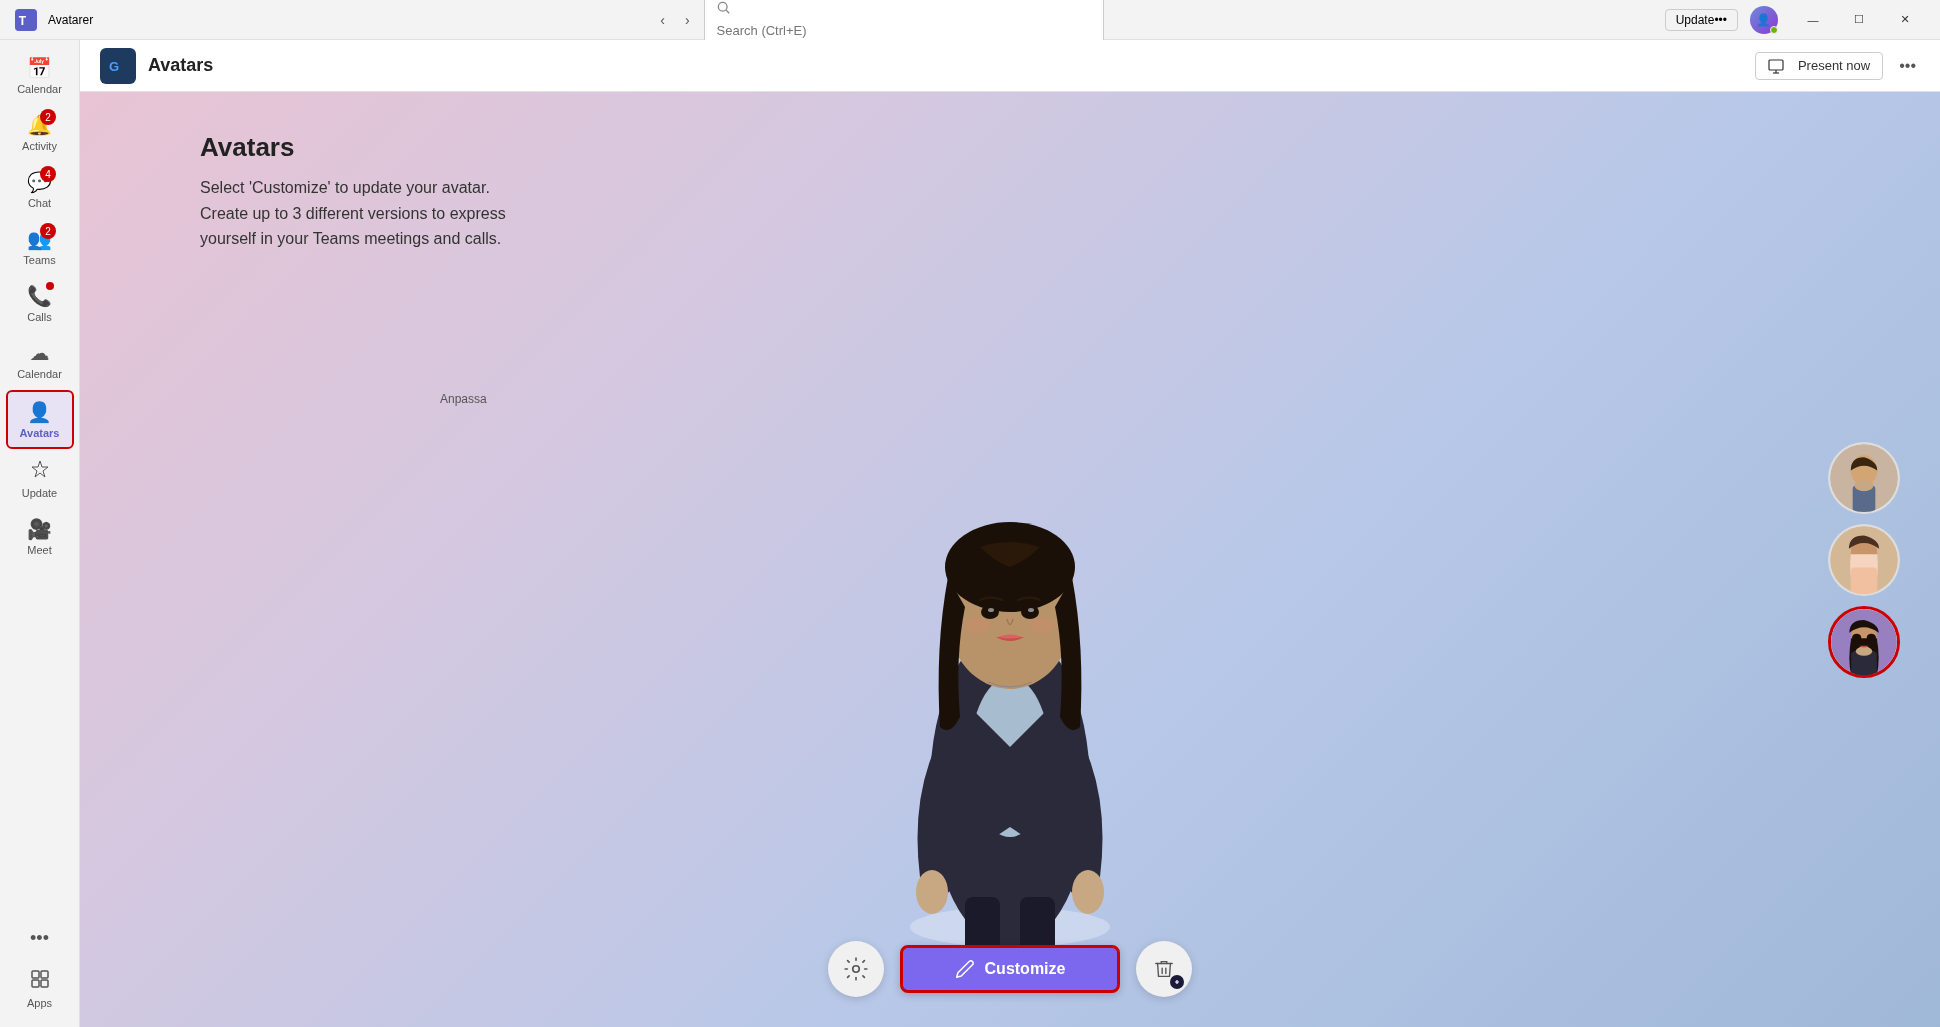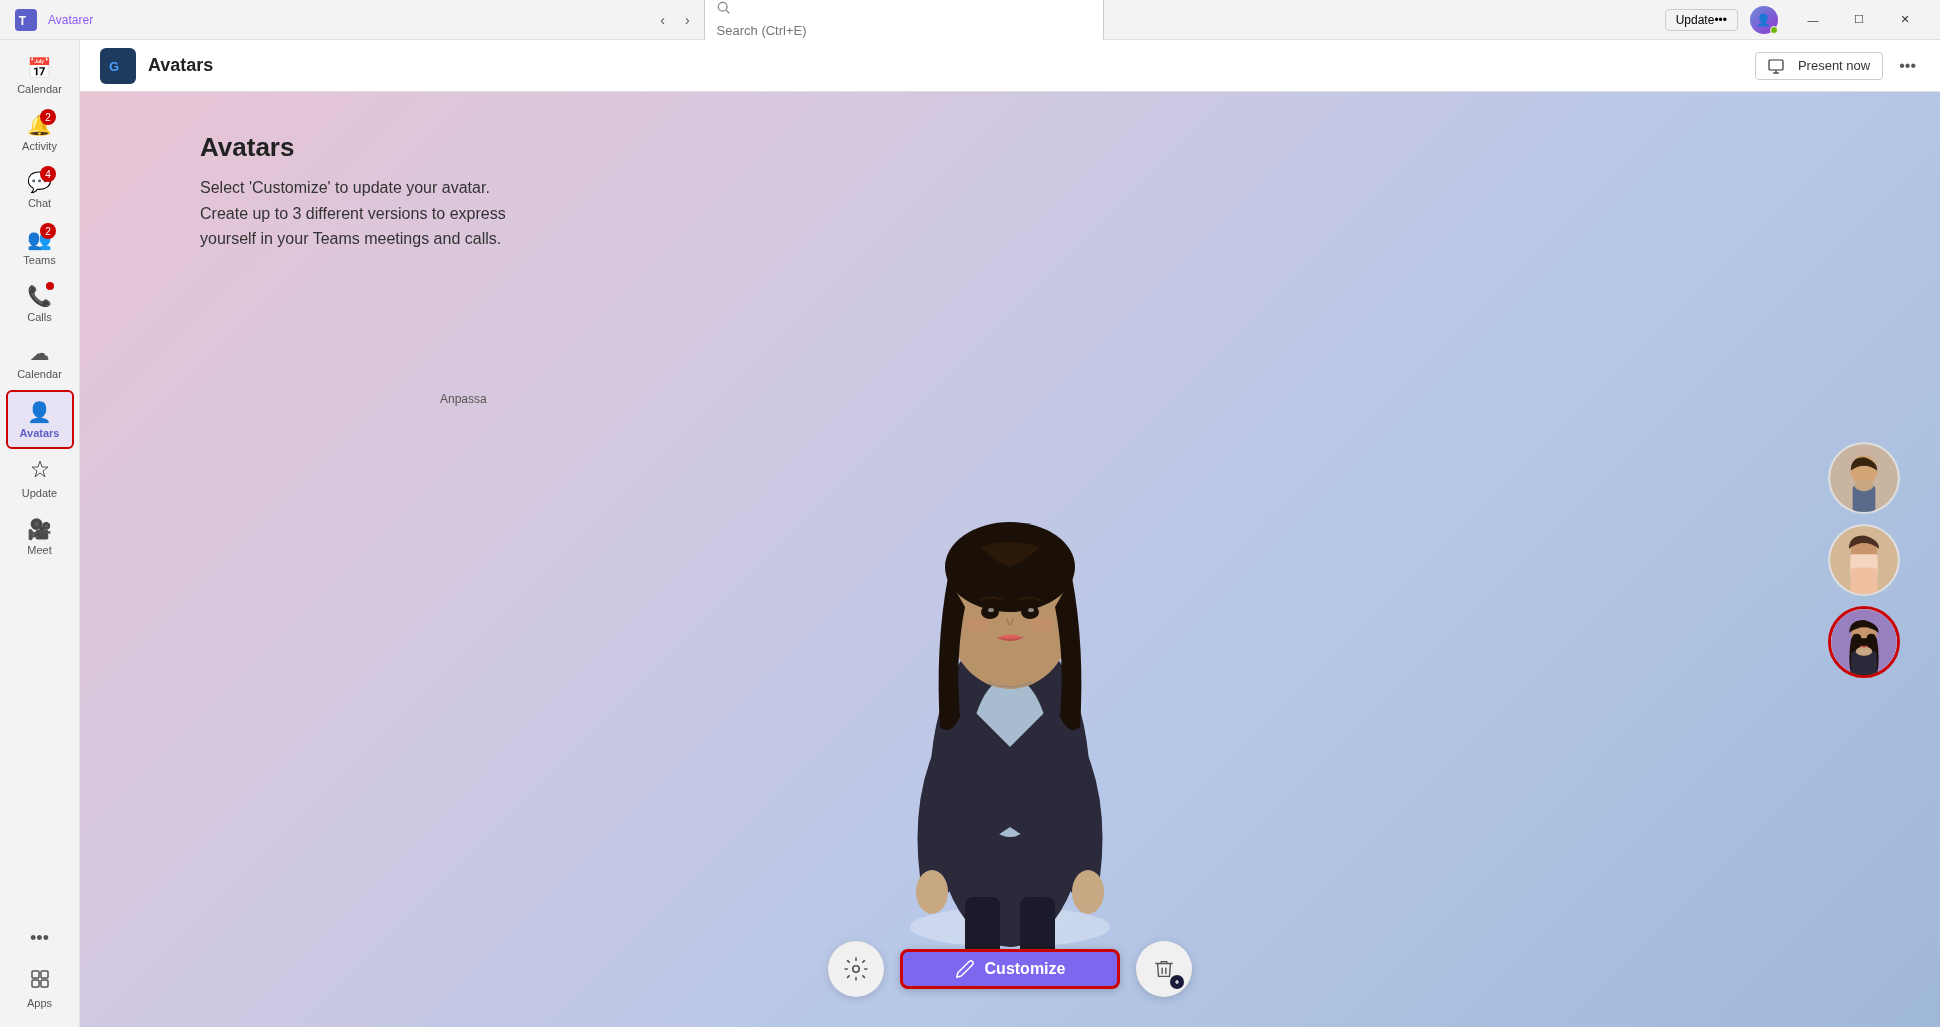--- a/index.html
+++ b/index.html
@@ -31,21 +31,21 @@
     }
     .teams-logo {
       width: 28px;
       height: 28px;
       display: flex;
       align-items: center;
       justify-content: center;
     }
     .titlebar-app-name {
       font-size: 12px;
-      color: #8b5cf6;
+      color: #000000;
     }
     .titlebar-nav {
       display: flex;
       align-items: center;
       gap: 8px;
     }
     .nav-btn {
       background: none;
       border: none;
       cursor: pointer;
@@ -338,21 +338,21 @@
       cursor: pointer;
       display: flex;
       align-items: center;
       justify-content: center;
       font-size: 22px;
       color: #555;
       box-shadow: 0 2px 8px rgba(0,0,0,0.15);
     }
     .customize-btn {
       width: 220px;
-      height: 40px;
+      height: 48px;
       border-radius: 8px;
       background: #7b68ee;
       border: 3px solid #cc0000;
       cursor: pointer;
       display: flex;
       align-items: center;
       justify-content: center;
       gap: 10px;
       font-size: 16px;
       font-weight: 600;

